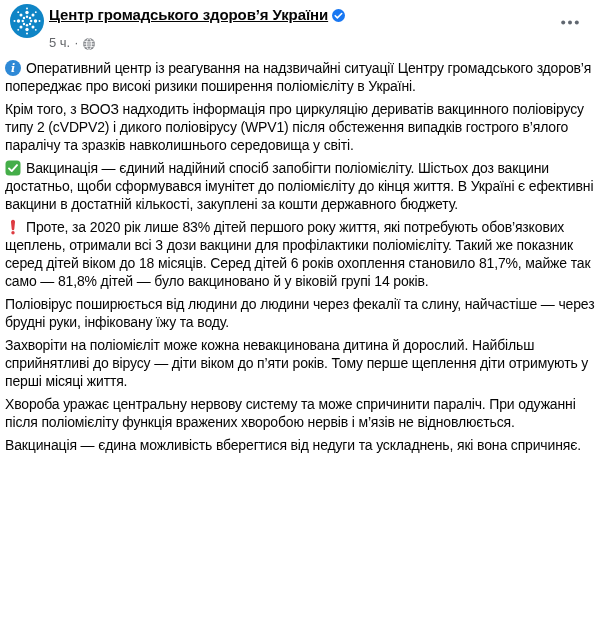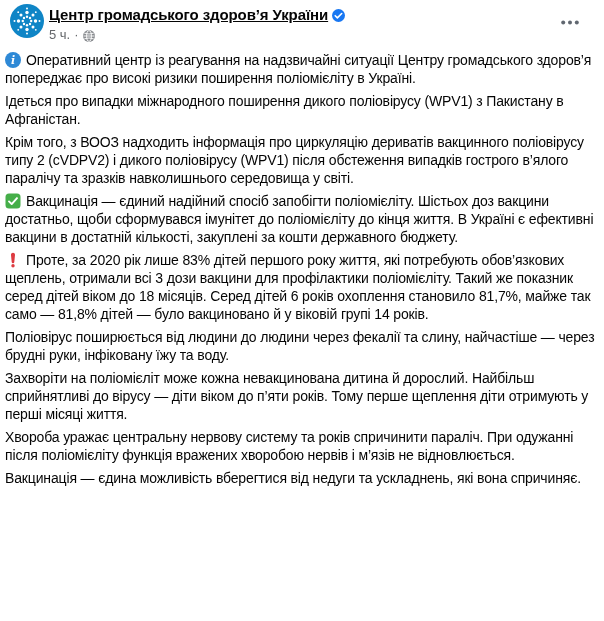--- a/index.html
+++ b/index.html
@@ -27,21 +27,21 @@
   .avatar svg{display:block;width:34px;height:34px;}
   .header-text{margin-left:5px;padding-top:1px;}
   .author-row{display:flex;align-items:center;gap:4px;line-height:19px;text-decoration:underline;}
   .author{
     font-size:15px;font-weight:700;color:#050505;
     letter-spacing:-0.1px;cursor:pointer;
   }
   .verified{display:inline-flex;margin-top:1px;}
   .meta-row{
     display:flex;align-items:center;gap:4px;
-    font-size:13px;color:#65676b;line-height:16px;margin-top:3px;
+    font-size:13px;color:#65676b;line-height:16px;margin-top:11px;
   }
   .meta-sep{color:#65676b;}
   .globe{display:inline-flex;margin-top:1px;}
   .more-btn{
     position:absolute;top:12px;right:20px;
     width:28px;height:20px;
     display:flex;align-items:center;justify-content:center;
     cursor:pointer;border-radius:4px;
   }
 
@@ -138,29 +138,28 @@
         </g>
       </svg>
     </div>
   </div>
 
   <div class="body">
       <p class="para"><span class="emoji"><svg viewBox="0 0 16 16">
             <circle cx="8" cy="8" r="8" fill="#2e89d6"></circle>
             <text x="8" y="12.2" text-anchor="middle" fill="#fff" font-family="DejaVu Serif,serif" font-style="italic" font-weight="bold" font-size="11">i</text>
           </svg></span>Оперативний центр із реагування на надзвичайні ситуації Центру громадського здоров’я попереджає про високі ризики поширення поліомієліту в Україні.</p>
-      <p class="para">Ідеться про випадки міжнародного поширення дикого поліовірусу (WPV1) з Пакистану в Афганістан.</p>
       <p class="para">Крім того, з ВООЗ надходить інформація про циркуляцію дериватів вакцинного поліовірусу типу 2 (cVDPV2) і дикого поліовірусу (WPV1) після обстеження випадків гострого в’ялого паралічу та зразків навколишнього середовища у світі.</p>
       <p class="para"><span class="emoji"><svg viewBox="0 0 16 16">
             <rect x="0.5" y="0.5" width="15" height="15" rx="3.5" fill="#45ae49"></rect>
             <path d="M4 8.4l2.7 2.7 5.3-6" stroke="#fff" stroke-width="1.9" fill="none" stroke-linecap="round" stroke-linejoin="round"></path>
           </svg></span>Вакцинація — єдиний надійний спосіб запобігти поліомієліту. Шістьох доз вакцини достатньо, щоби сформувався імунітет до поліомієліту до кінця життя. В Україні є ефективні вакцини в достатній кількості, закуплені за кошти державного бюджету.</p>
       <p class="para"><span class="emoji"><svg viewBox="0 0 16 16">
             <path d="M8 0.8c1.2 0 2.1 1 2 2.2l-0.7 7a1.3 1.3 0 0 1-2.6 0l-0.7-7C5.9 1.8 6.8 0.8 8 0.8z" fill="#dd3b41"></path>
             <circle cx="8" cy="13.8" r="1.7" fill="#dd3b41"></circle>
           </svg></span>Проте, за 2020 рік лише 83% дітей першого року життя, які потребують обов’язкових щеплень, отримали всі 3 дози вакцини для профілактики поліомієліту. Такий же показник серед дітей віком до 18 місяців. Серед дітей 6 років охоплення становило 81,7%, майже так само — 81,8% дітей — було вакциновано й у віковій групі 14 років.</p>
       <p class="para">Поліовірус поширюється від людини до людини через фекалії та слину, найчастіше — через брудні руки, інфіковану їжу та воду.</p>
       <p class="para">Захворіти на поліомієліт може кожна невакцинована дитина й дорослий. Найбільш сприйнятливі до вірусу — діти віком до п’яти років. Тому перше щеплення діти отримують у перші місяці життя.</p>
-      <p class="para">Хвороба уражає центральну нервову систему та років спричинити параліч. При одужанні після поліомієліту функція вражених хворобою нервів і м’язів не відновлюється.</p>
+      <p class="para">Хвороба уражає центральну нервову систему та може спричинити параліч. При одужанні після поліомієліту функція вражених хворобою нервів і м’язів не відновлюється.</p>
       <p class="para">Вакцинація — єдина можливість вберегтися від недуги та ускладнень, які вона спричиняє.</p>
     </div>
 
 </div>
 
 </body></html>

